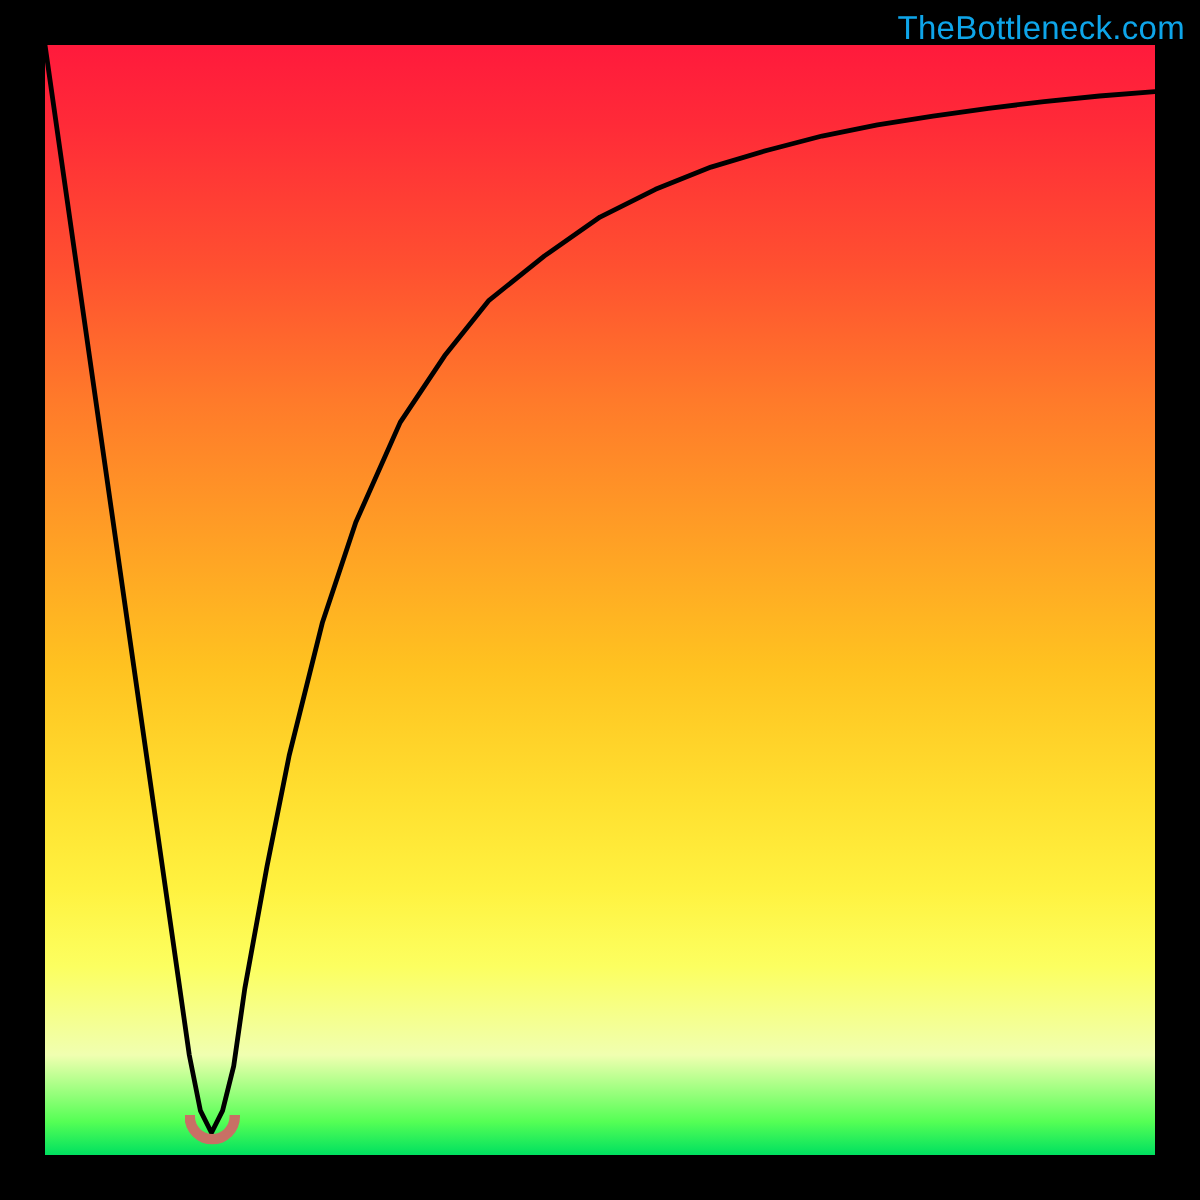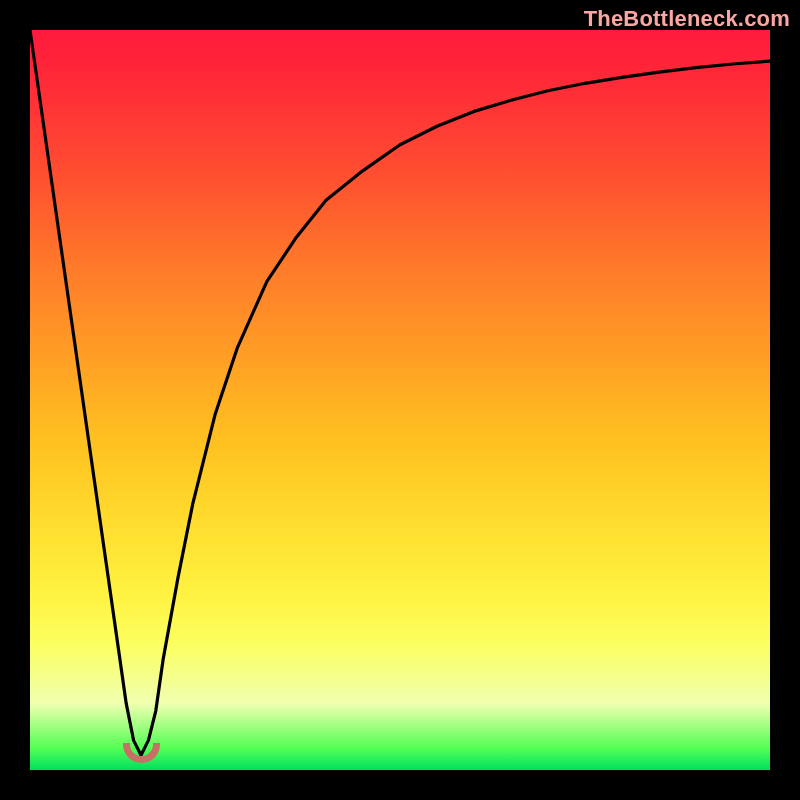--- a/index.html
+++ b/index.html
@@ -36,23 +36,23 @@
       #fcff60 83%,
       #f0ffb0 91%,
       #55ff55 97%,
       #00e060 100%
     );
   }
   .watermark {
     position: absolute;
     top: 6px;
     right: 10px;
-    color: #fca5a5;
+    color: #0ea5e9;
     font-size: 22px;
-    font-weight: 700;
+    font-weight: 400;
     letter-spacing: 0.2px;
     user-select: none;
     text-align: right;
   }
   svg.curve {
     position: absolute;
     left: 0;
     top: 0;
     width: 740px;
     height: 740px;

